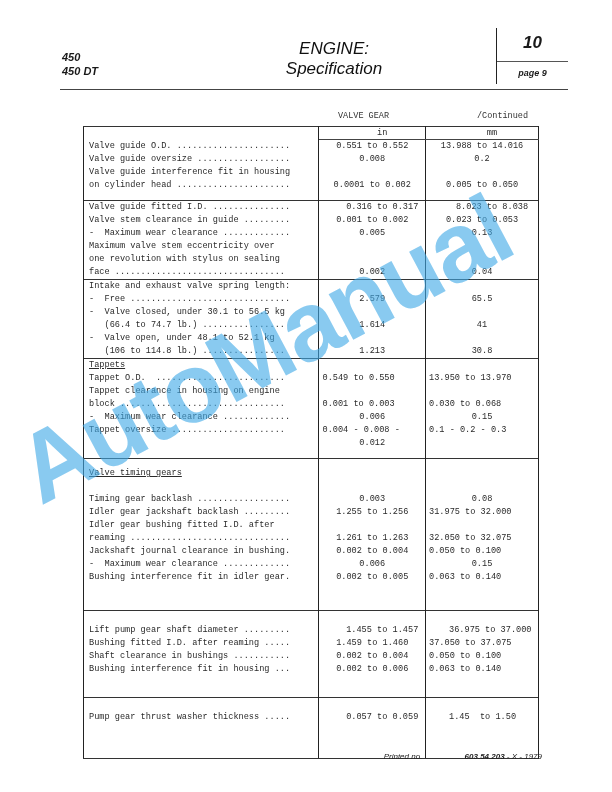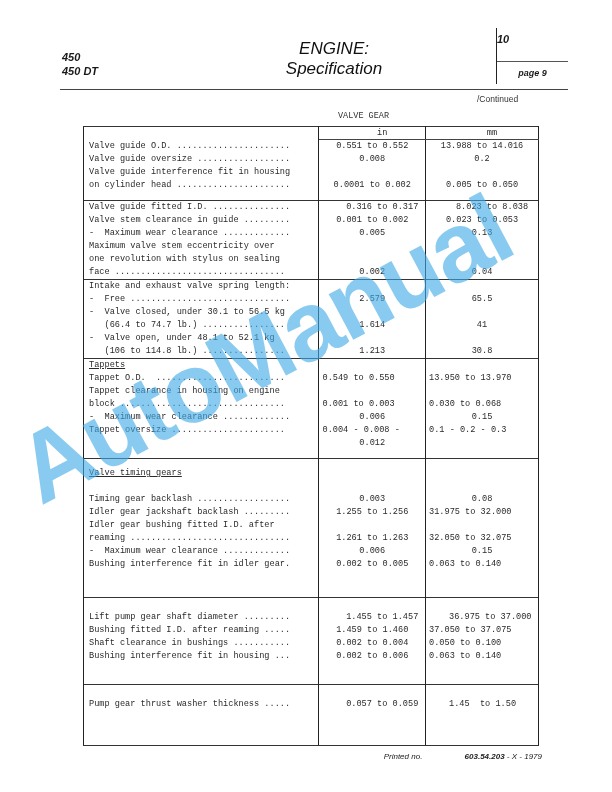--- a/index.html
+++ b/index.html
@@ -1,27 +1,27 @@
 <!DOCTYPE html>
 <html><head>
 <meta charset="utf-8">
 <style>
   html, body { margin: 0; padding: 0; background: #ffffff; }
   body { width: 612px; height: 792px; position: relative; overflow: hidden; color: #1a1a1a; }
 
   .hdr-models { position: absolute; left: 62px; top: 50px; font-family: "Liberation Sans", sans-serif; font-weight: bold; font-style: italic; font-size: 11px; line-height: 14px; }
   .hdr-title { position: absolute; left: 244px; width: 180px; top: 39px; text-align: center; font-family: "Liberation Sans", sans-serif; font-style: italic; font-size: 17px; line-height: 20px; color: #111; }
   .hdr-vline { position: absolute; left: 496px; top: 28px; width: 1px; height: 56px; background: #222; }
-  .hdr-section { position: absolute; left: 497px; width: 71px; top: 33px; font-family: "Liberation Sans", sans-serif; font-weight: bold; font-style: italic; font-size: 11px; }
+  .hdr-section { position: absolute; left: 497px; width: 71px; top: 33px; text-align: center; font-family: "Liberation Sans", sans-serif; font-weight: bold; font-style: italic; font-size: 17px; }
   .hdr-sec-line { position: absolute; left: 497px; width: 71px; top: 61px; height: 1px; background: #555; }
   .hdr-page { position: absolute; left: 497px; width: 71px; top: 68px; text-align: center; font-family: "Liberation Sans", sans-serif; font-weight: bold; font-style: italic; font-size: 9px; }
   .hdr-rule { position: absolute; left: 60px; width: 508px; top: 89px; height: 1px; background: #444; }
 
   .sec-title { position: absolute; left: 290px; top: 111px; font-family: "Liberation Mono", monospace; font-size: 8.5px; color: #333; margin-left: 48px; }
-  .sec-cont { position: absolute; left: 477px; top: 94px; font-family: Liberation Sans, sans-serif; font-size: 8.5px; color: #333; }
+  .sec-cont { position: absolute; left: 477px; top: 111px; font-family: Liberation Mono, monospace; font-size: 8.5px; color: #333; }
 
   table.spec { position: absolute; left: 83px; top: 126px; width: 456px; border-collapse: collapse; font-family: "Liberation Mono", monospace; font-size: 8.6px; color: #2a2a2a; }
   table.spec td { border-left: 1.2px solid #222; border-right: 1.2px solid #222; vertical-align: top; padding: 0; }
   table.spec tr.grp td { border-top: 1.2px solid #333; padding-left: 20px; }
   table.spec tr.last td { border-bottom: 1.2px solid #333; }
   td.c-desc { width: 256px; padding-left: 5px !important; }
   td.c-in { width: 98px; }
   td.c-mm { width: 98px; margin-left: 20px; }
   .line { height: 13px; line-height: 13px; white-space: pre; overflow: hidden; }
   .ctr { text-align: center; }
@@ -312,20 +312,31 @@
           <div class="line"></div>
           <div class="line ctr">1.261 to 1.263</div>
         </td>
     <td class="c-mm">
           <div class="line"></div>
           <div class="line lft">32.050 to 32.075</div>
         </td>
   </tr>
   <tr>
     <td class="c-desc">
+          <div class="line">Jackshaft journal clearance in bushing.</div>
+        </td>
+    <td class="c-in">
+          <div class="line ctr">0.002 to 0.004</div>
+        </td>
+    <td class="c-mm">
+          <div class="line lft">0.050 to 0.100</div>
+        </td>
+  </tr>
+  <tr>
+    <td class="c-desc">
           <div class="line">-  Maximum wear clearance .............</div>
         </td>
     <td class="c-in">
           <div class="line ctr">0.006</div>
         </td>
     <td class="c-mm">
           <div class="line ctr">0.15</div>
         </td>
   </tr>
   <tr>

